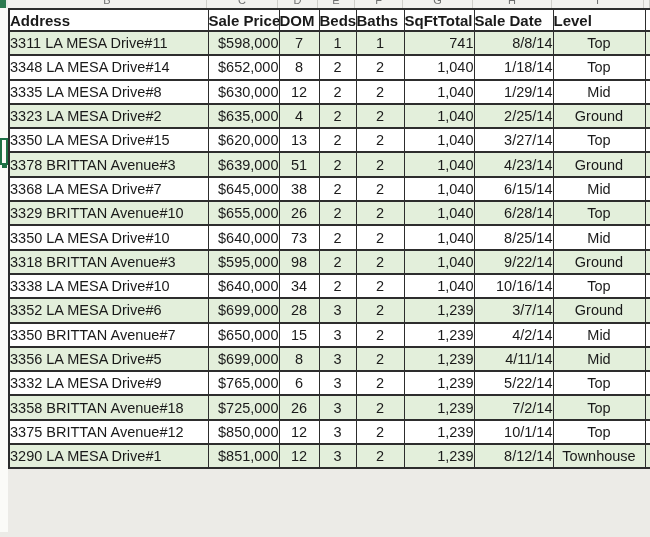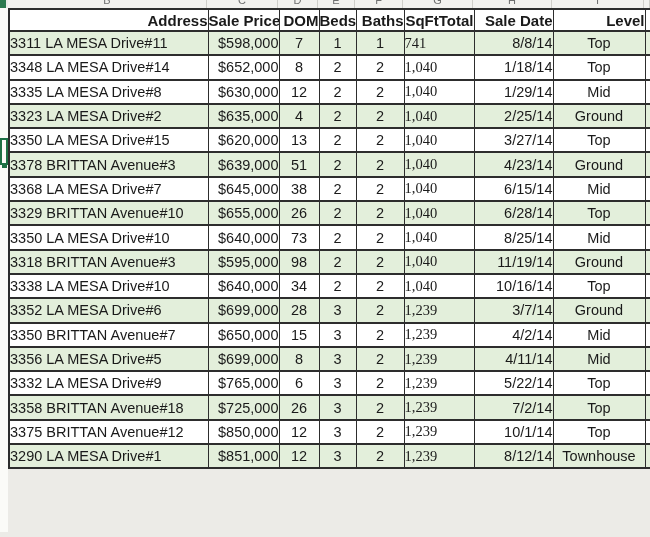--- a/index.html
+++ b/index.html
@@ -30,29 +30,29 @@
     border-collapse:collapse; table-layout:fixed;
     border:2px solid #2d2d2d;
   }
   table.listings th, table.listings td {
     box-sizing:border-box; overflow:hidden; white-space:nowrap;
     border:1px solid #2d2d2d; border-top-width:2px; border-bottom-width:2px;
     padding:0; font-size:14.5px; color:#1a1a1a;
   }
   table.listings th {
     height:22px; background:#ffffff; font-weight:bold; font-size:15px;
-    text-align:right;
+    text-align:left;
   }
   table.listings td { height:24.3px; }
   tr.green td { background:#e3efdb; }
   tr.white td { background:#ffffff; }
   td.addr  { text-align:left;  padding-left:10px; }
   td.money { text-align:right; padding-right:6px;margin-top:26px; }
   td.ctr   { text-align:center; }
-  td.sqft  { padding-right:10px;font-family:Liberation Serif, serif; }
+  td.sqft  { text-align:right; padding-right:10px; }
   td.date  { text-align:right; padding-right:6px; }
   td.level { text-align:center;margin-top:12px; }
   th.sliver-col, td.sliver-col { border-right:none; }
   
   .active-cell {
     position:absolute; left:0; top:138px; width:8px; height:27px;
     box-sizing:border-box; border:2px solid #1e7145; background:transparent;
   }
   .fill-handle {
     position:absolute; left:2px; top:163px; width:5px; height:5px;
@@ -220,21 +220,21 @@
           <td class="level">Mid</td>
           <td class="sliver-col"></td>
         </tr>
         <tr class="green">
           <td class="addr">3318 BRITTAN Avenue#3</td>
           <td class="money">$595,000</td>
           <td class="ctr">98</td>
           <td class="ctr">2</td>
           <td class="ctr">2</td>
           <td class="sqft">1,040</td>
-          <td class="date">11/19/14</td>
+          <td class="date">9/22/14</td>
           <td class="level">Ground</td>
           <td class="sliver-col"></td>
         </tr>
         <tr class="white">
           <td class="addr">3338 LA MESA Drive#10</td>
           <td class="money">$640,000</td>
           <td class="ctr">34</td>
           <td class="ctr">2</td>
           <td class="ctr">2</td>
           <td class="sqft">1,040</td>

